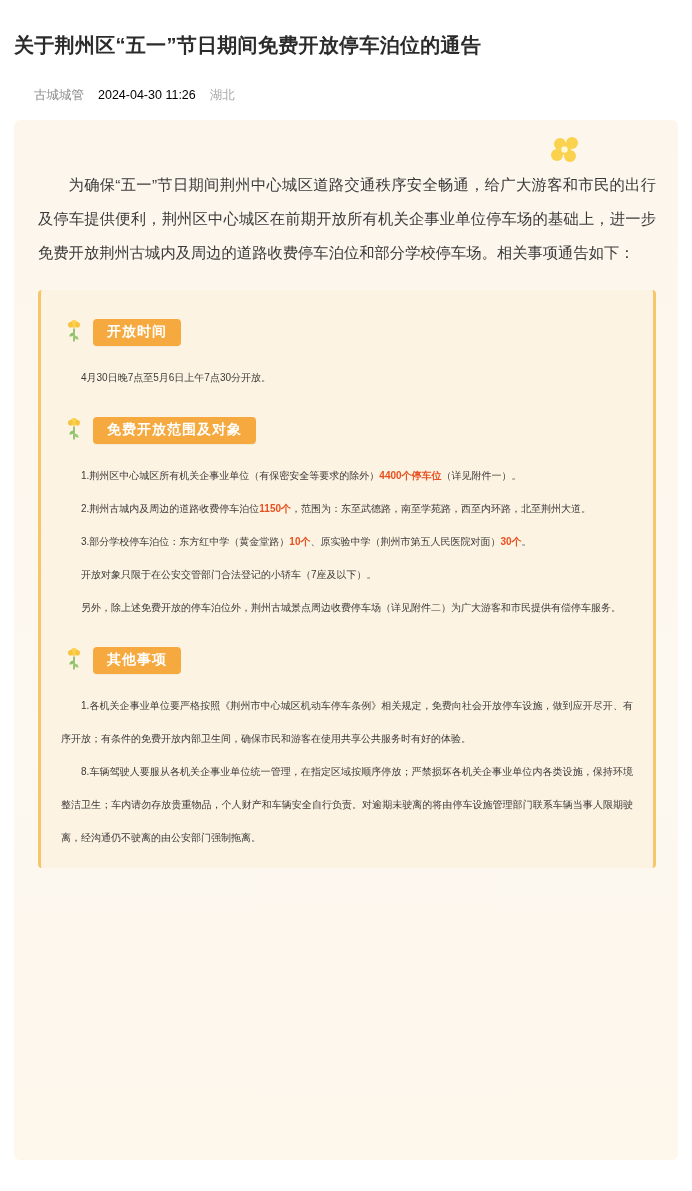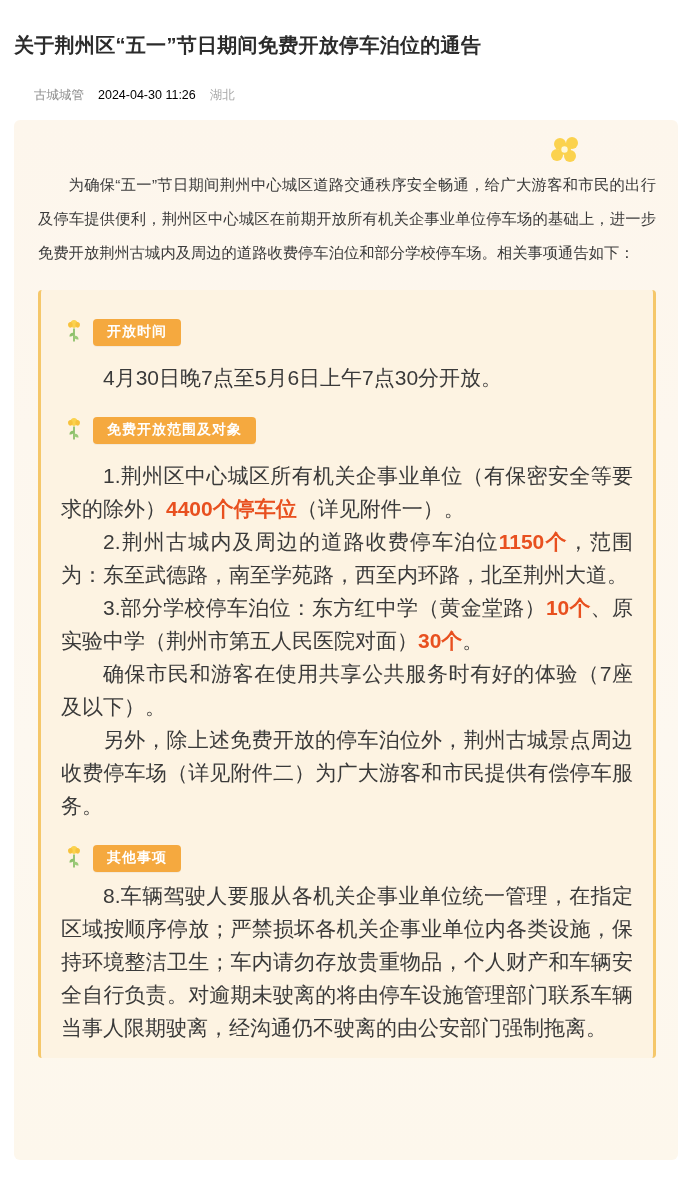--- a/index.html
+++ b/index.html
@@ -82,21 +82,21 @@
     background: #f5a93f;
     color: #ffffff;
     font-size: 14px;
     font-weight: bold;
     border-radius: 4px;
     padding: 4px 14px 5px 14px;
     letter-spacing: 1px;
     box-shadow: 0 1px 0 rgba(0,0,0,0.04);
   }
   .sec-body p {
-    font-size: 21px;
+    font-size: 10px;
     line-height: 33px;
     color: #3a3a3a;
     margin: 0;
     text-indent: 2em;
     text-align: justify;
     padding: 0 12px;
   }
   .sec-body p.first { margin-top: 8px; }
   .hl { color: #e8501f; font-weight: bold; }
   .gap { height: 10px; }
@@ -167,21 +167,21 @@
               <path d="M11 17c-2.6-.6-4.4.6-4.6 3.4 2.4.6 4.2-.6 4.6-3.4z" fill="#8cc06a"></path>
               <path d="M11 20c2.6-.6 4.4.6 4.6 3.4-2.4.6-4.2-.6-4.6-3.4z" fill="#9ccb78"></path>
             </svg>
           </span>
           <span class="sec-label">免费开放范围及对象</span>
         </div>
         <div class="sec-body">
           <p class="first">1.荆州区中心城区所有机关企事业单位（有保密安全等要求的除外）<span class="hl">4400个停车位</span>（详见附件一）。</p>
           <p>2.荆州古城内及周边的道路收费停车泊位<span class="hl">1150个</span>，范围为：东至武德路，南至学苑路，西至内环路，北至荆州大道。</p>
           <p>3.部分学校停车泊位：东方红中学（黄金堂路）<span class="hl">10个</span>、原实验中学（荆州市第五人民医院对面）<span class="hl">30个</span>。</p>
-          <p>确保市民和游客在使用共享公共服务时有好的体验（7座及以下）。</p>
+          <p>开放对象只限于在公安交管部门合法登记的小轿车（7座及以下）。</p>
           <p>另外，除上述免费开放的停车泊位外，荆州古城景点周边收费停车场（详见附件二）为广大游客和市民提供有偿停车服务。</p>
         </div>
       </div>
 
       <div class="gap"></div>
 
       <div class="section">
         <div class="sec-head">
           <span class="tulip">
             <svg width="22" height="30" viewBox="0 0 22 30">
@@ -189,19 +189,20 @@
               <path d="M6.6 6.2c1.3-.6 2.6.2 3 1.8.4 1.7-.4 3.3-1.7 3.6-1.4.3-2.6-.8-2.8-2.4-.2-1.5.3-2.6 1.5-3z" fill="#f7c23c"></path>
               <path d="M15.4 6.2c-1.3-.6-2.6.2-3 1.8-.4 1.7.4 3.3 1.7 3.6 1.4.3 2.6-.8 2.8-2.4.2-1.5-.3-2.6-1.5-3z" fill="#f7c23c"></path>
               <path d="M11 12.5v13" stroke="#8cc06a" stroke-width="1.8" fill="none"></path>
               <path d="M11 17c-2.6-.6-4.4.6-4.6 3.4 2.4.6 4.2-.6 4.6-3.4z" fill="#8cc06a"></path>
               <path d="M11 20c2.6-.6 4.4.6 4.6 3.4-2.4.6-4.2-.6-4.6-3.4z" fill="#9ccb78"></path>
             </svg>
           </span>
           <span class="sec-label">其他事项</span>
         </div>
         <div class="sec-body">
+          <p class="first">1.各机关企事业单位要严格按照《荆州市中心城区机动车停车条例》相关规定，免费向社会开放停车设施，做到应开尽开、有序开放；有条件的免费开放内部卫生间，确保市民和游客在使用共享公共服务时有好的体验。</p>
           <p>8.车辆驾驶人要服从各机关企事业单位统一管理，在指定区域按顺序停放；严禁损坏各机关企事业单位内各类设施，保持环境整洁卫生；车内请勿存放贵重物品，个人财产和车辆安全自行负责。对逾期未驶离的将由停车设施管理部门联系车辆当事人限期驶离，经沟通仍不驶离的由公安部门强制拖离。</p>
         </div>
       </div>
 
     </div>
   </div>
 </div>
 
 </body></html>

